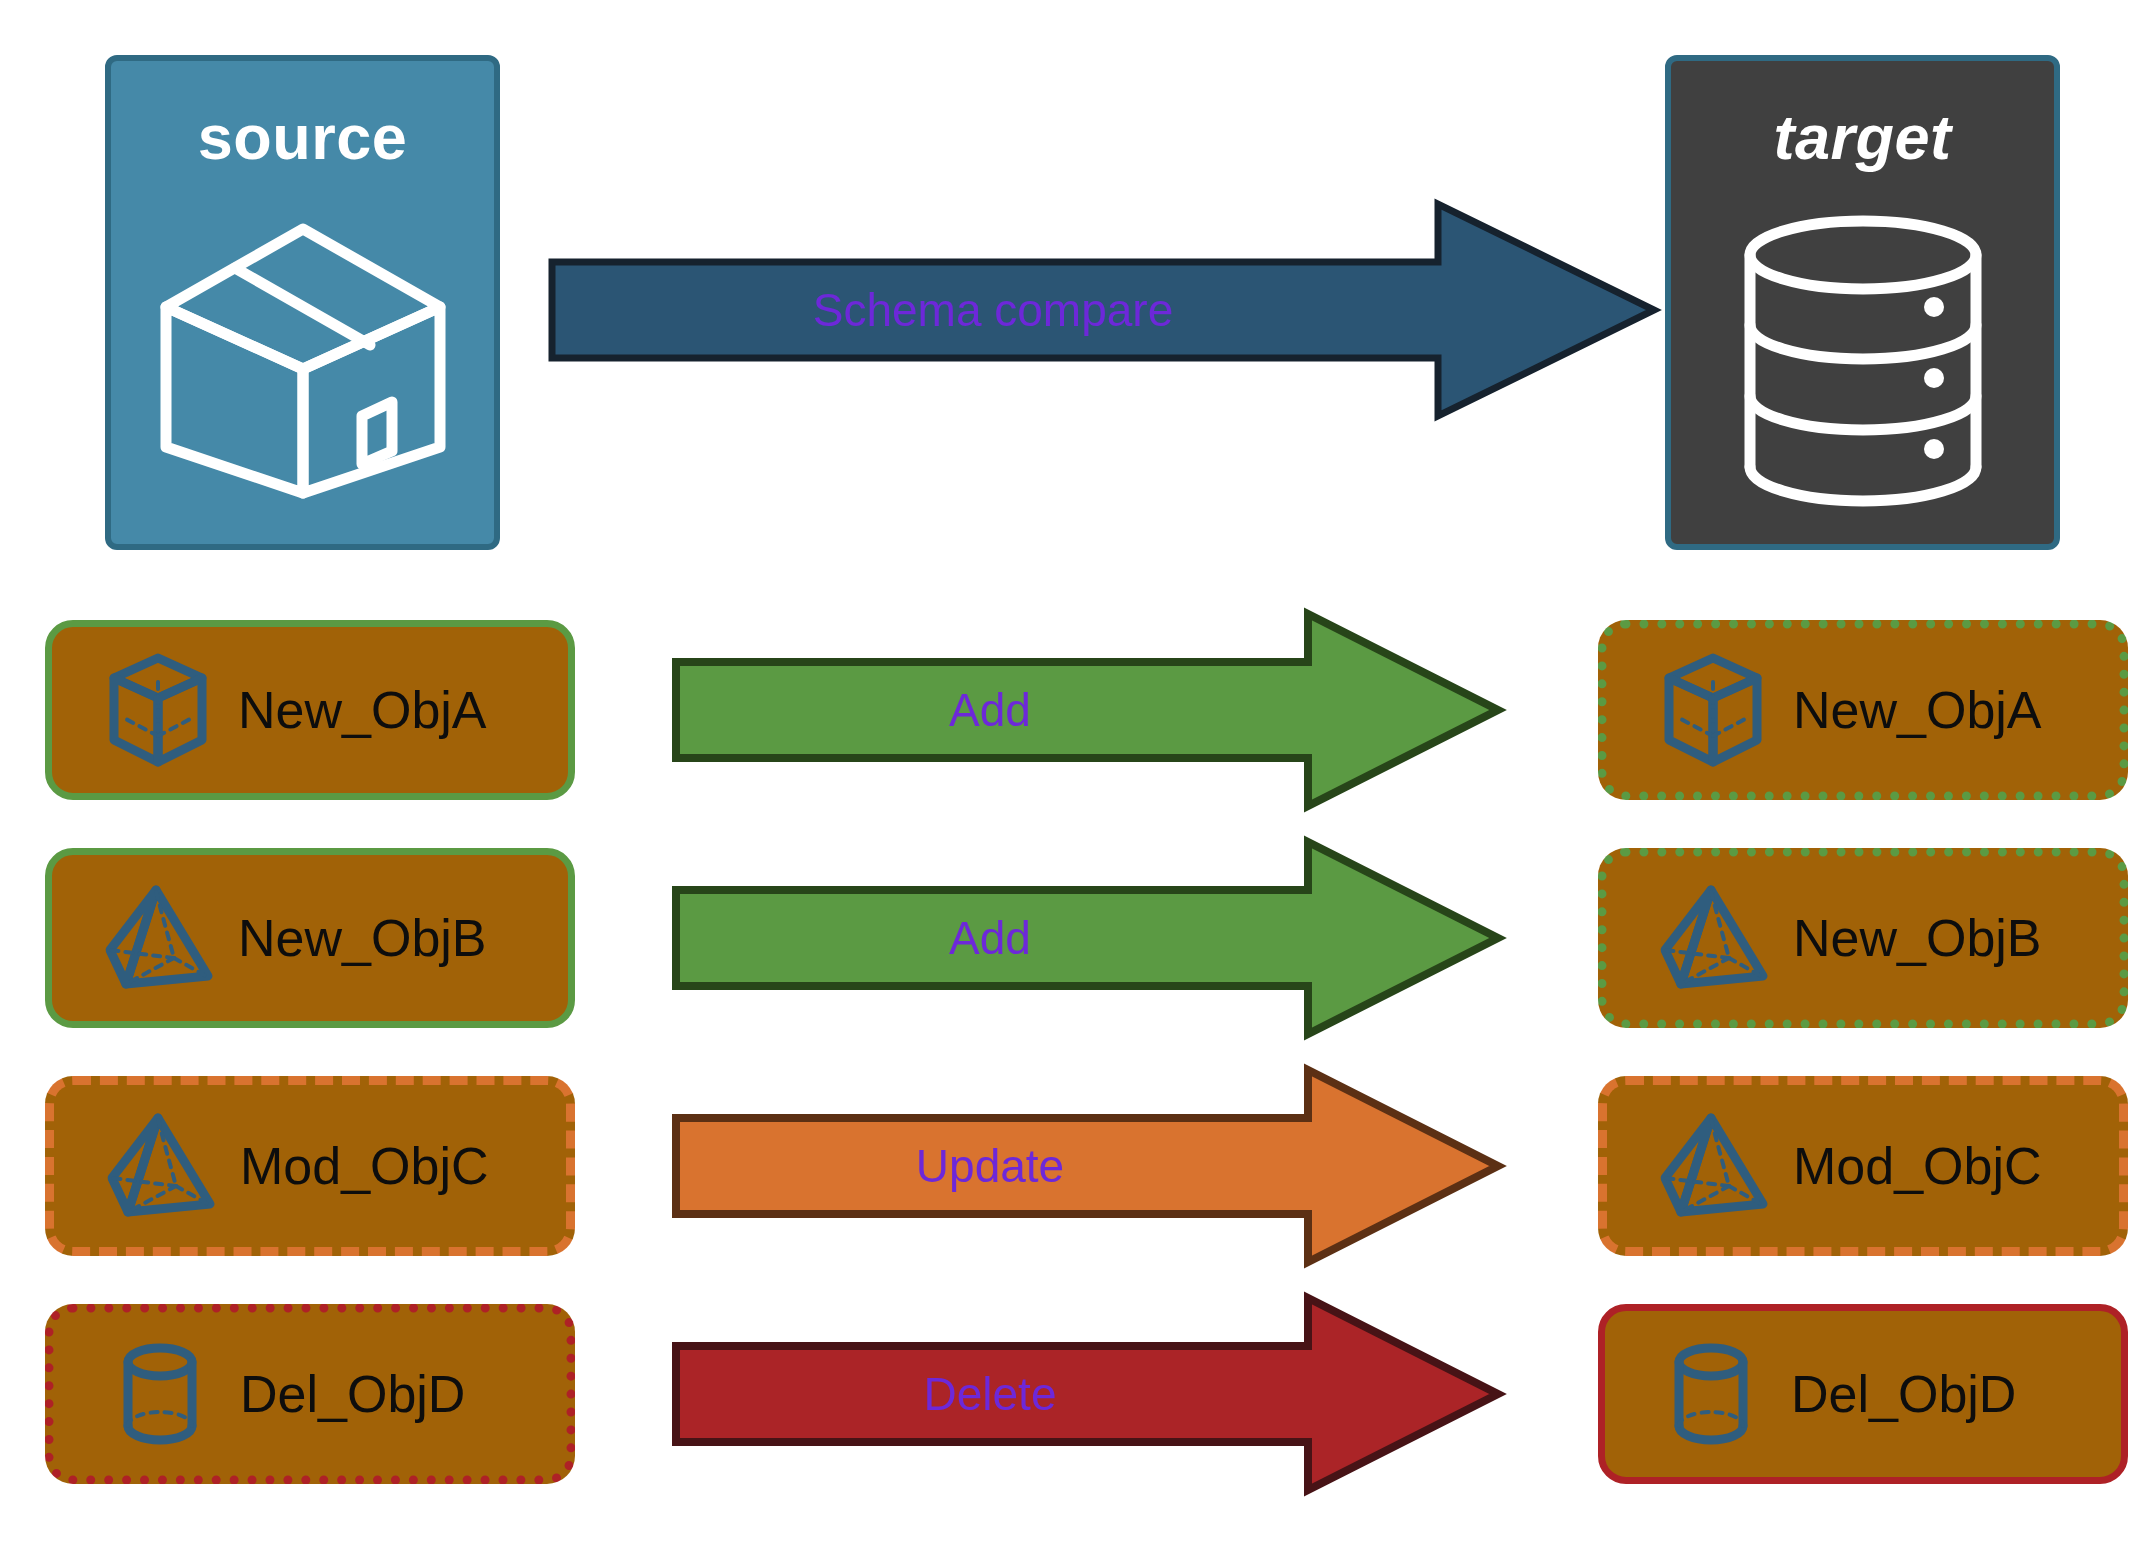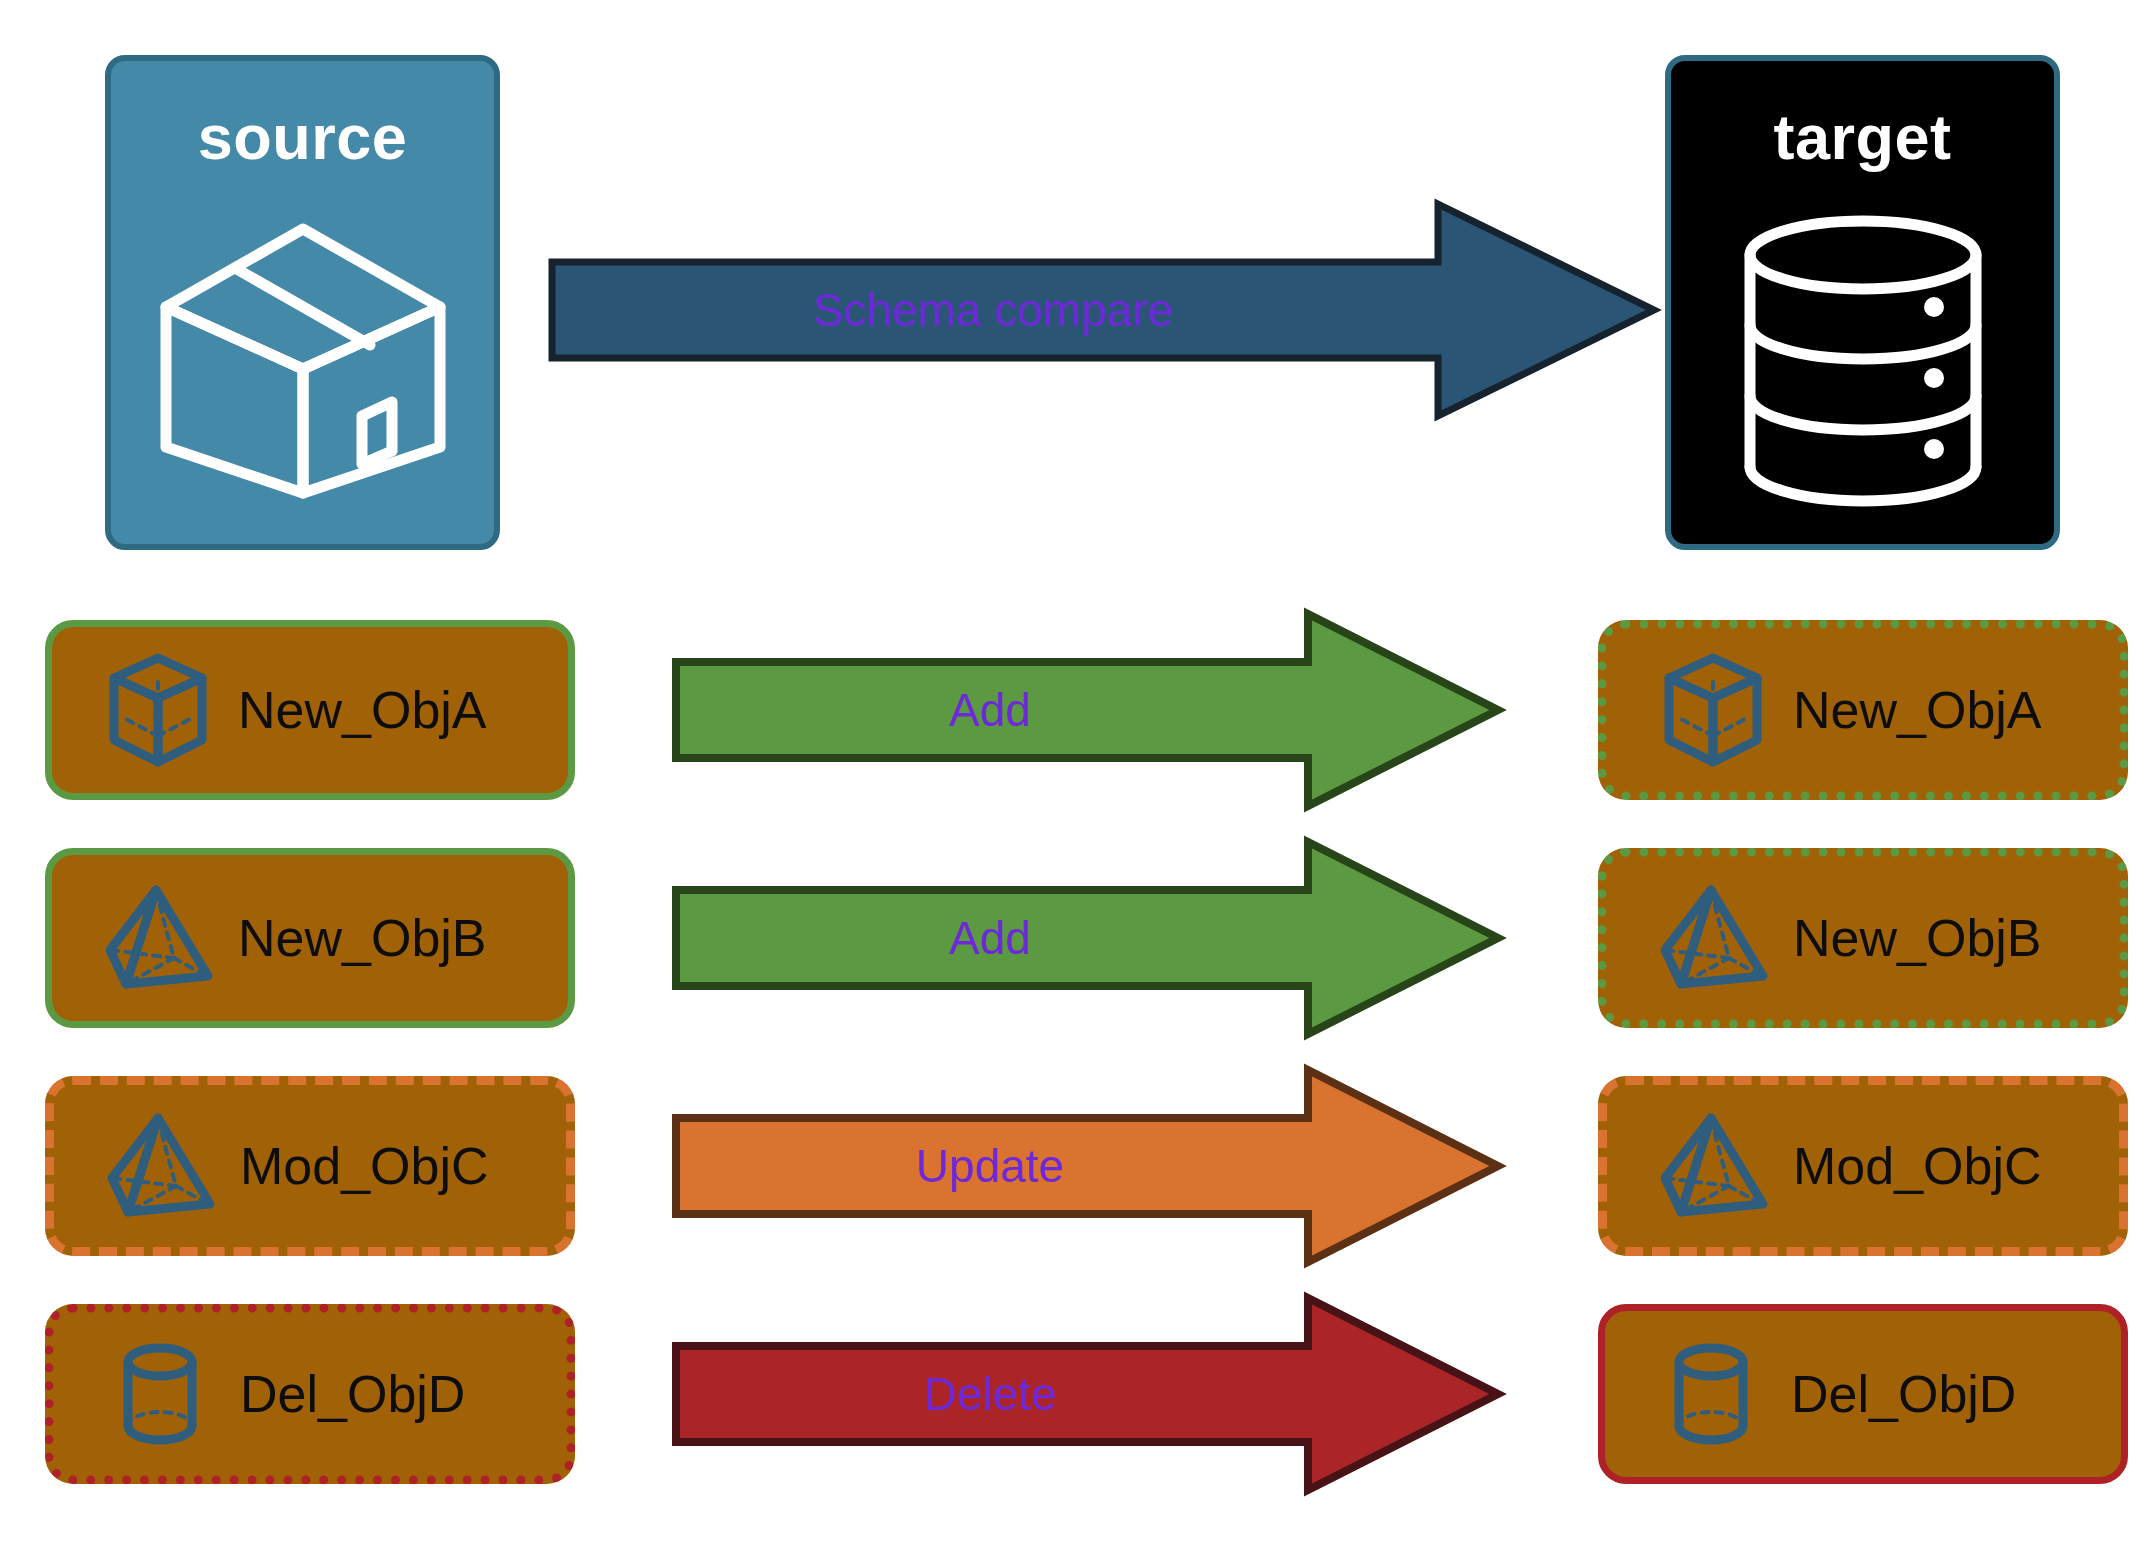--- a/index.html
+++ b/index.html
@@ -2,21 +2,21 @@
 <html><head>
 <meta charset="utf-8">
 <style>
   html,body{margin:0;padding:0;background:#ffffff;}
   body{width:2150px;height:1550px;position:relative;overflow:hidden;
        font-family:"Liberation Sans","DejaVu Sans",sans-serif;}
 
   .stage{position:absolute;inset:0;width:2150px;height:1550px;}
 
   
-  .panel{position:absolute;border-radius:20px;box-sizing:border-box;}
+  .panel{position:absolute;border-radius:12px;box-sizing:border-box;}
   .panel-title{position:absolute;left:0;right:0;text-align:center;
                color:#ffffff;font-weight:bold;font-size:63px;letter-spacing:.5px;}
   .panel-icon{position:absolute;left:0;right:0;display:flex;justify-content:center;}
 
   #panel-source{left:105px;top:55px;width:395px;height:495px;}
   #panel-target{left:1665px;top:55px;width:395px;height:495px;}
 
   
   #compare-arrow{position:absolute;left:548px;top:200px;width:1110px;height:220px;}
   .arrow-label{position:absolute;color:#6d28d9;font-size:46px;
@@ -65,21 +65,21 @@
     </div>
   </div>
 
   <div id="compare-arrow">
     <svg width="1110" height="220" viewBox="0 0 1110 220" preserveAspectRatio="none">
       <polygon points="4,62 890,62 890,4 1106,110 890,216 890,158 4,158" fill="#2b5574" stroke="#16222e" stroke-width="7" stroke-linejoin="miter"></polygon>
     </svg>
     <div class="arrow-label" style="left:0;top:0;width:890px;height:220px;">Schema compare</div>
   </div>
 
-  <div class="panel" id="panel-target" style="background:#000000;border:6px solid #2f6a83;">
+  <div class="panel" id="panel-target" style="background:#404040;border:6px solid #2f6a83;font-style:italic;">
     <div class="panel-title" style="top:40px;">target</div>
     <div class="panel-icon" style="top:150px;">
       <svg width="250" height="300" viewBox="0 0 250 300">
         <g fill="none" stroke="#ffffff" stroke-width="11" stroke-linejoin="round" stroke-linecap="round">
           <ellipse cx="125" cy="44" rx="113" ry="34"></ellipse>
           <path d="M12 44 L12 256"></path>
           <path d="M238 44 L238 256"></path>
           <path d="M12 256 a113 34 0 0 0 226 0"></path>
           <path d="M12 114 a113 34 0 0 0 226 0"></path>
           <path d="M12 185 a113 34 0 0 0 226 0"></path>

